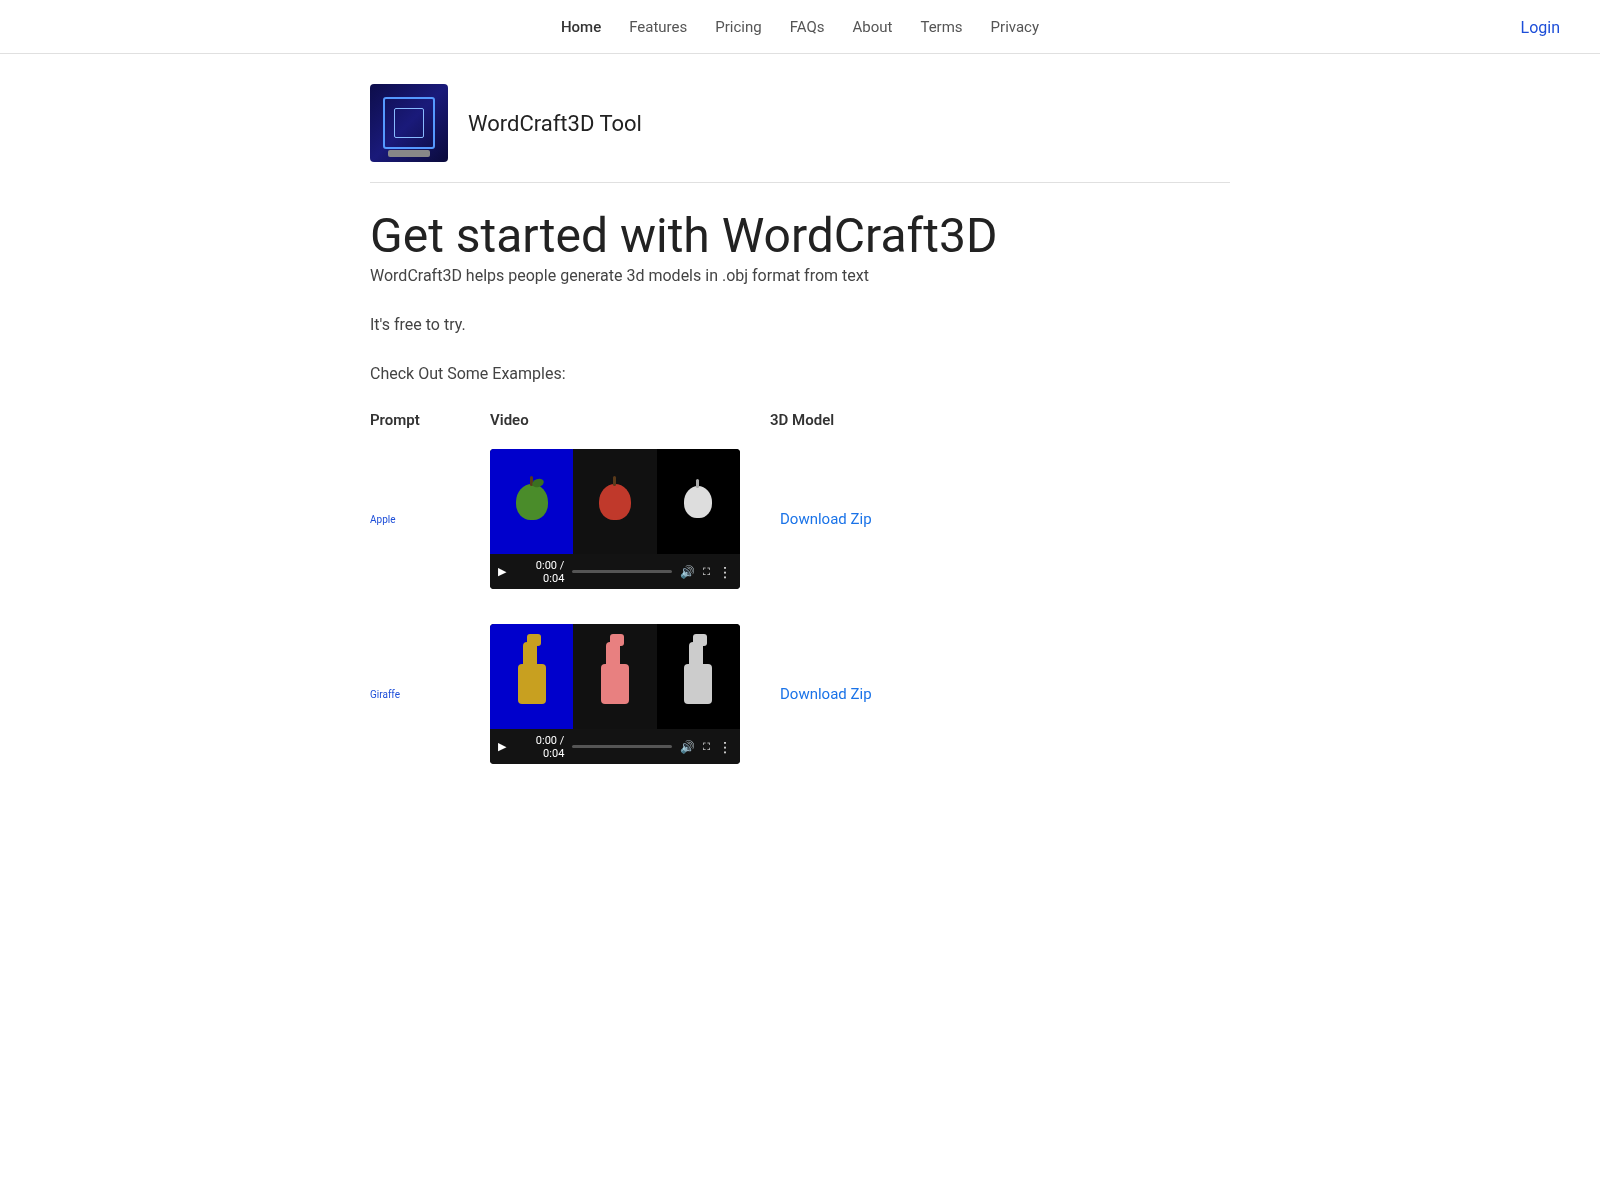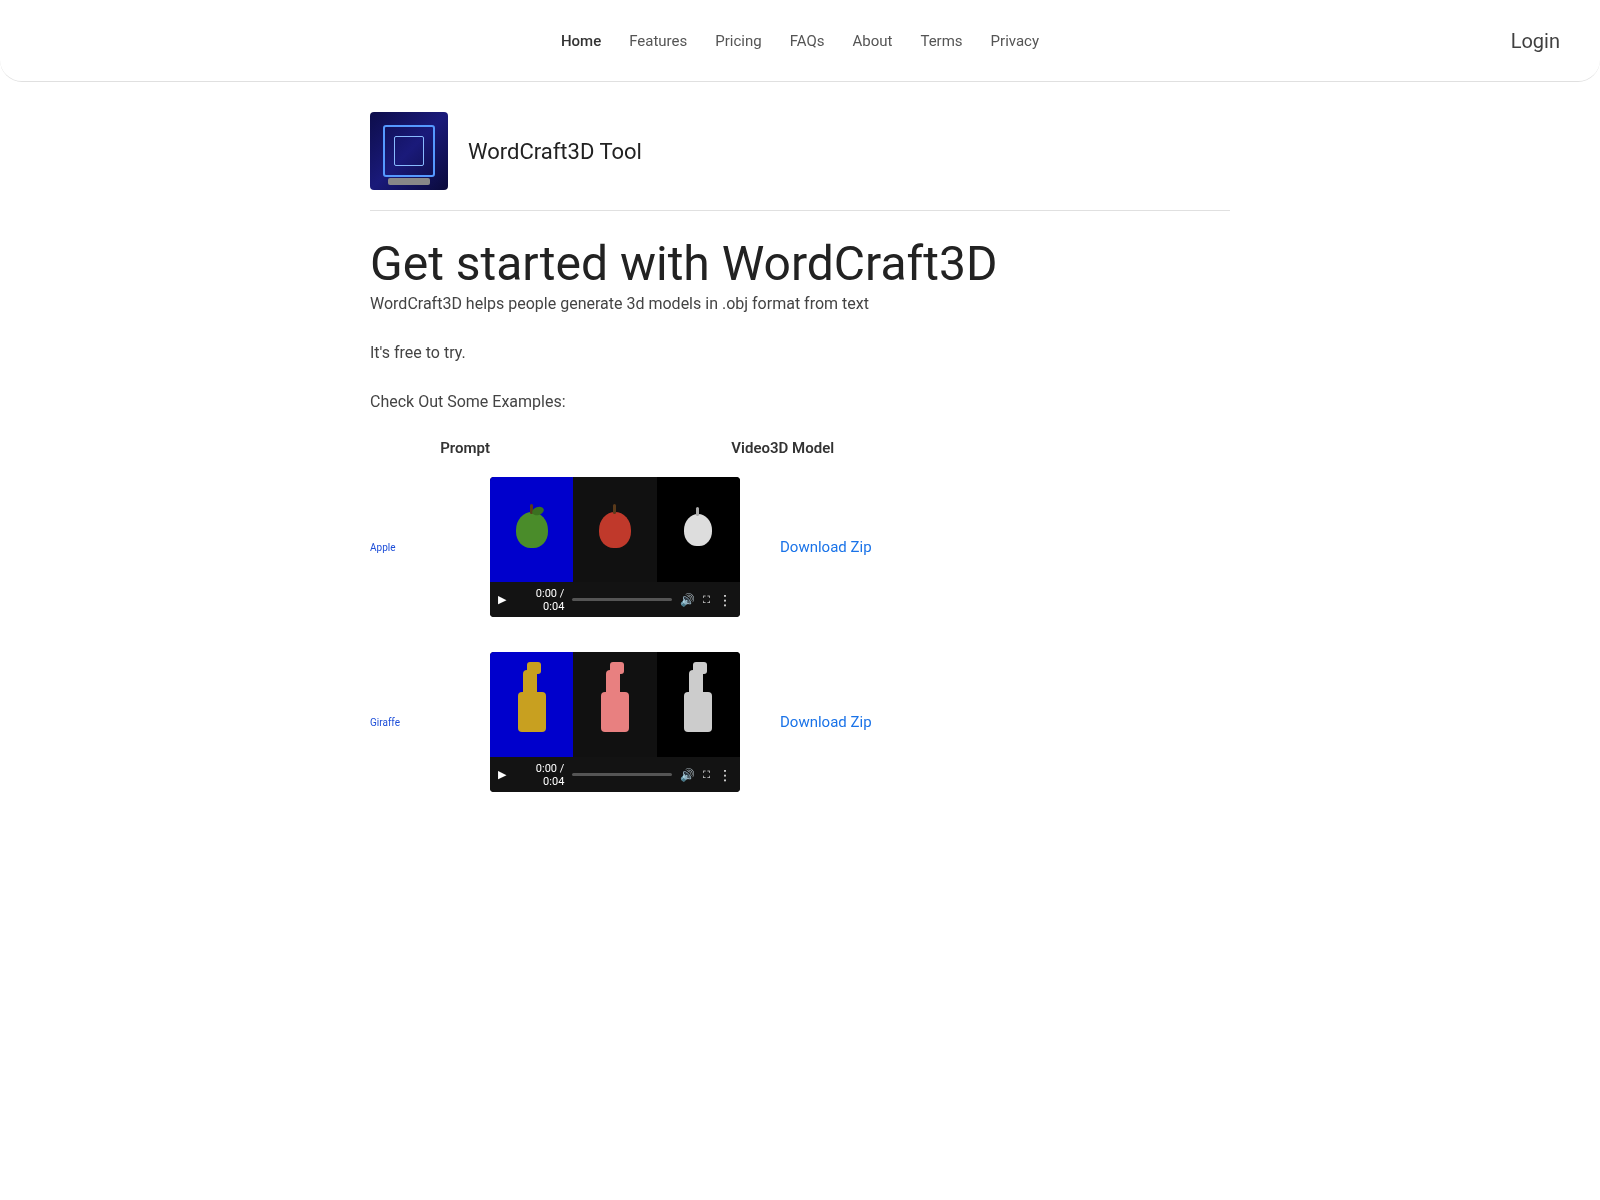--- a/index.html
+++ b/index.html
@@ -13,24 +13,23 @@
       background: #fff;
       color: #333;
       font-size: 16px;
     }
 
     
     nav {
       display: flex;
       justify-content: center;
       align-items: center;
-      padding: 31px 20px;
+      padding: 17px 20px;
       border-bottom: 1px solid #e0e0e0;
       position: relative;
-      border-radius: 22px;
     }
 
     .nav-links {
       display: flex;
       gap: 28px;
       list-style: none;
     }
 
     .nav-links a {
       text-decoration: none;
@@ -44,23 +43,23 @@
     }
 
     .nav-login {
       position: absolute;
       right: 40px;
       top: 50%;
       transform: translateY(-50%);
     }
 
     .nav-login a {
-      color: #404040;
+      color: #1d4ed8;
       text-decoration: none;
-      font-size: 20px;
+      font-size: 16px;
     }
 
     
     .main-container {
       max-width: 900px;
       margin: 0 auto;
       padding: 30px 20px;
     }
 
     
@@ -104,21 +103,20 @@
     .examples-table {
       width: 100%;
     }
 
     .table-header {
       display: flex;
       align-items: center;
       padding-bottom: 10px;
       margin-bottom: 10px;
       gap: 0;
-      text-align: right;
     }
 
     .col-prompt {
       width: 120px;
       font-weight: 600;
       font-size: 15px;
       color: #333;
       flex-shrink: 0;
     }
 

